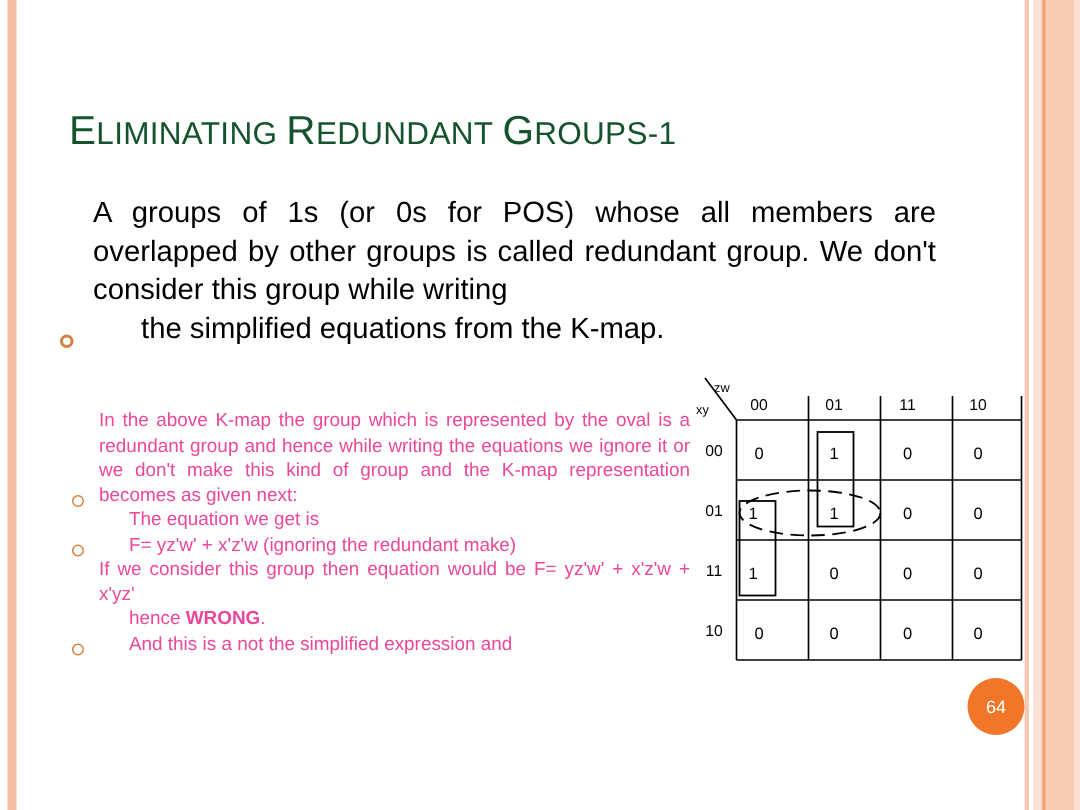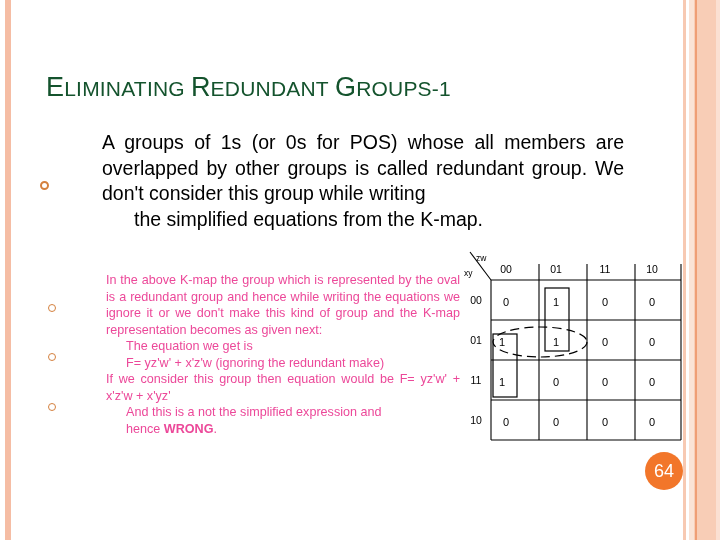--- a/index.html
+++ b/index.html
@@ -62,22 +62,21 @@
     font-size: 27px;
     letter-spacing: 0.2px;
     white-space: nowrap;
   }
   .slide-title .cap { font-size: 27px; }
   .slide-title .sc  { font-size: 21px; }
 
   
   .bullet-row {
     display: flex;
-    align-items: center;
-    gap: 40px;
+    align-items: flex-end;
   }
   .bullet-mark {
     flex: 0 0 auto;
     width: 9px;
     height: 9px;
     border: 2px solid #d4813f;
     border-radius: 50%;
     background: transparent;
     box-sizing: border-box;
   }
@@ -137,21 +136,21 @@
   
   .page-badge {
     position: absolute;
     left: 645px;
     top: 452px;
     width: 38px;
     height: 38px;
     border-radius: 50%;
     background: #f2762a;
     color: #ffffff;
-    font-size: 18px;
+    font-size: 12px;
     display: flex;
     align-items: center;
     justify-content: center;
   }
 </style>
 </head>
 <body>
 
 <div class="border-left-stripe"></div>
 <div class="border-right-thin"></div>
@@ -188,22 +187,22 @@
     <span class="bullet-text">
       <span class="plain">The equation we get is</span>
       <span class="plain">F= yz'w' + x'z'w (ignoring the redundant make)</span>
     </span>
   </div>
 
   <div class="bullet-row">
     <span class="bullet-mark"></span>
     <span class="bullet-text">
       <span>If we consider this group then equation would be F= yz'w' + x'z'w + x'yz'</span>
+      <span class="plain">hence <b>WRONG</b>.</span>
       <span class="plain">And this is a not the simplified expression and</span>
-      <span class="plain">hence <b>WRONG</b>.</span>
     </span>
   </div>
 
 </div>
 
 <div class="kmap">
   <svg class="kmap-svg" width="222" height="192" viewBox="0 0 222 192" xmlns="http://www.w3.org/2000/svg">
 
     <g stroke="#000000" stroke-width="1.1" fill="none">
 

